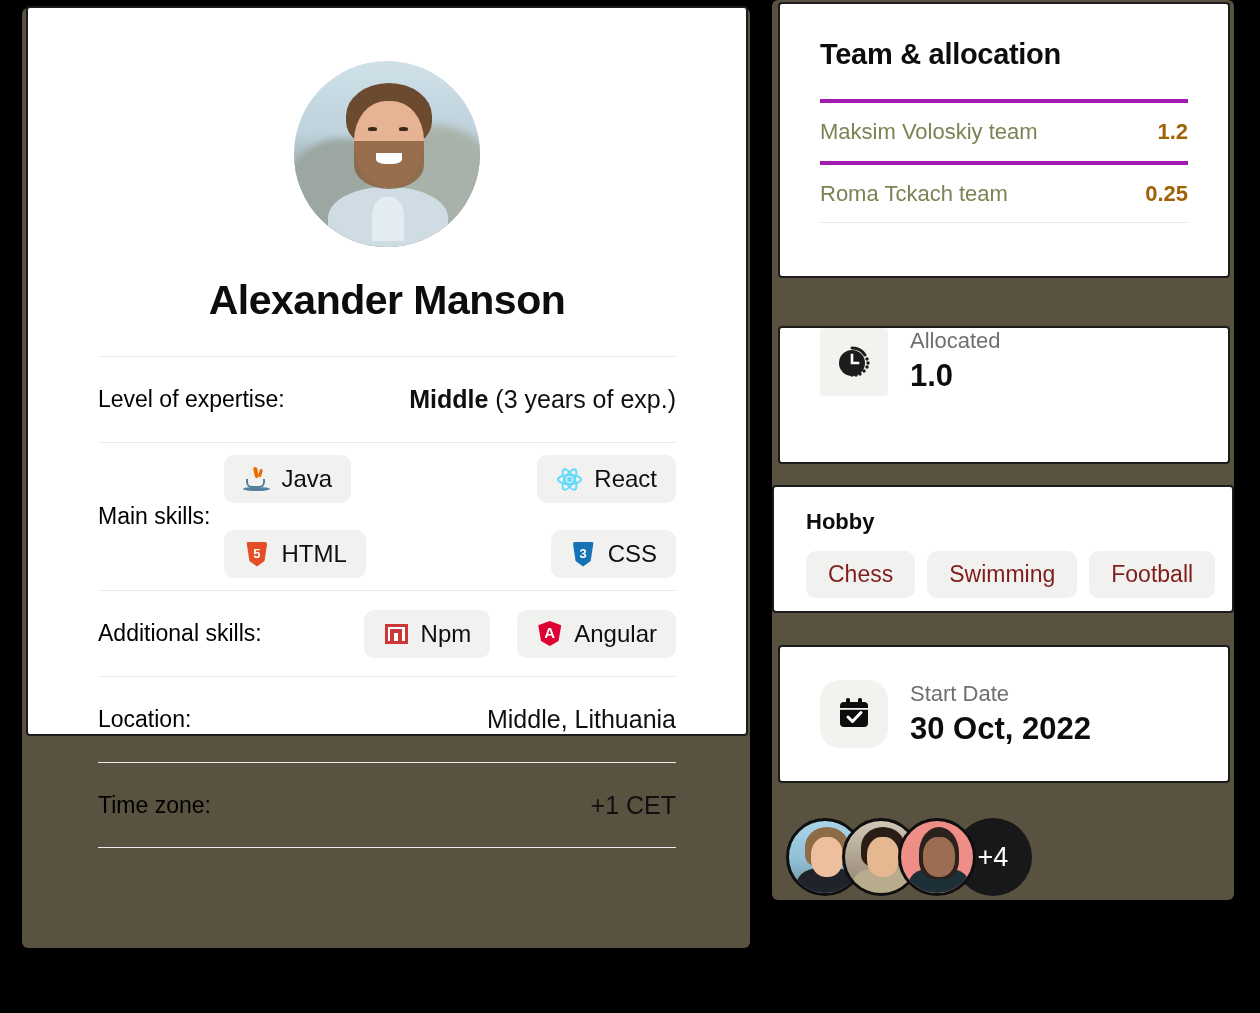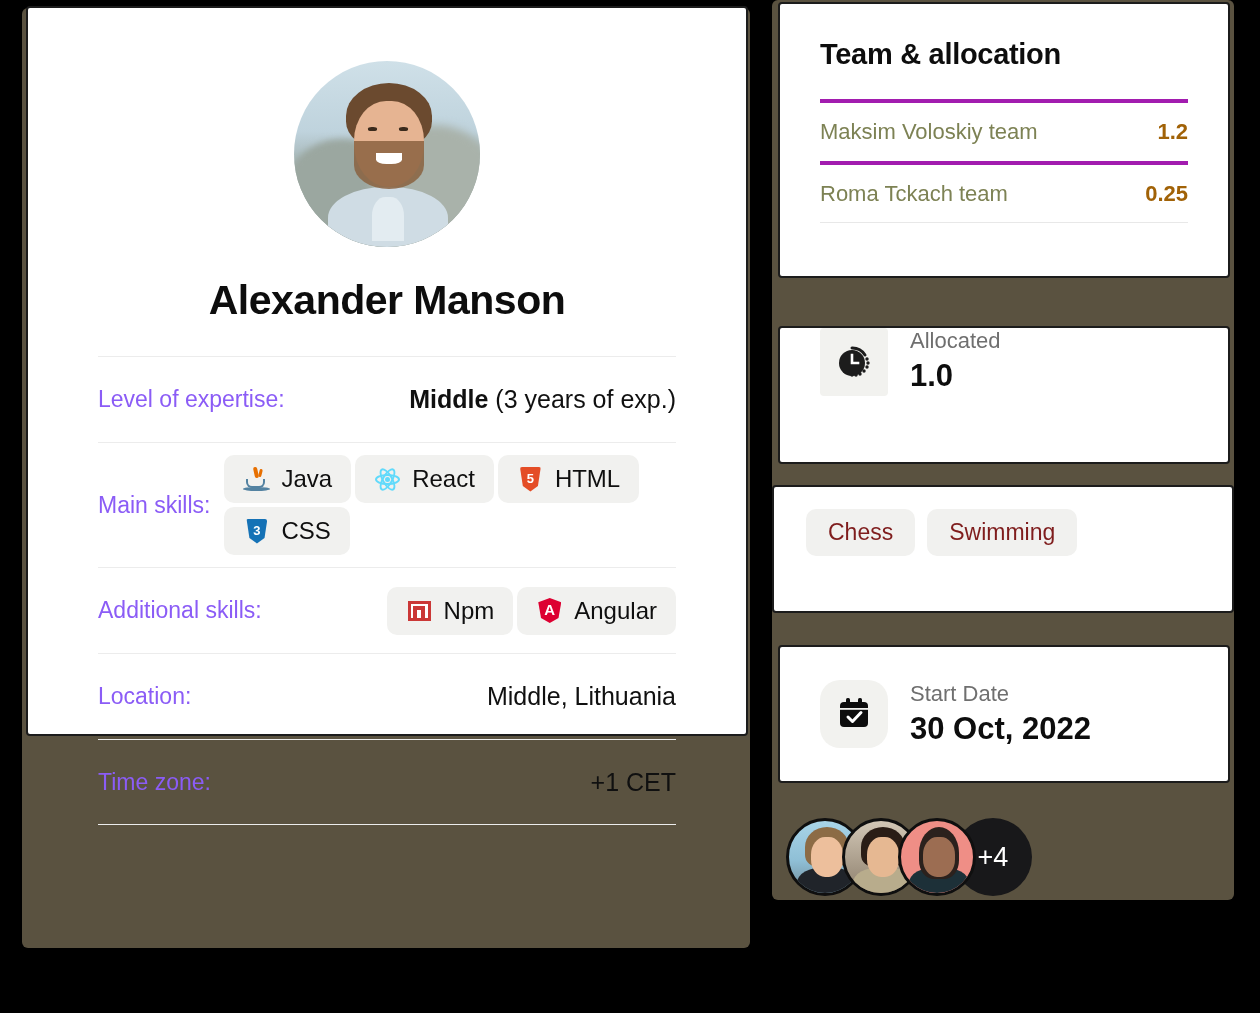--- a/index.html
+++ b/index.html
@@ -112,35 +112,35 @@
   .row {
     display: flex;
     align-items: center;
     justify-content: space-between;
     min-height: 86px;
     border-top: 1px solid #ececec;
     gap: 14px;
   }
   .row-label {
     font-size: 23px;
-    color: #8b5cf6;
+    color: #000000;
     white-space: nowrap;
   }
   .row-value {
     font-size: 25px;
     color: #101010;
     text-align: right;
   }
   .row-value .strong { font-weight: bold; }
 
   .chips {
     display: flex;
     flex-wrap: wrap;
-    justify-content: flex-start;
-    gap: 4px;
+    justify-content: space-between;
+    gap: 27px;
     padding: 12px 0;
   }
   .chip {
     display: inline-flex;
     align-items: center;
     gap: 11px;
     background: #f1f1ef;
     border-radius: 10px;
     padding: 10px 19px;
     font-size: 24px;
@@ -453,23 +453,25 @@
         <path d="M20 15 L20 23 L26 23" fill="none" stroke="#ffffff" stroke-width="2.6" stroke-linecap="square"></path>
       </svg>
     </div>
     <div>
       <div class="stat-label">Allocated</div>
       <div class="stat-value">1.0</div>
     </div>
   </div>
 
   <div class="card" id="hobby-card">
+    <div id="hobby-title">Hobby</div>
     <div class="hobby-chips">
       <span class="hobby-chip">Chess</span>
       <span class="hobby-chip">Swimming</span>
+      <span class="hobby-chip">Football</span>
     </div>
   </div>
 
   <div class="card" id="startdate-card">
     <div class="stat-icon">
       <svg width="40" height="40" viewBox="0 0 40 40" aria-hidden="true">
         <rect x="6" y="8" width="28" height="25" rx="4" fill="#0d0d0d"></rect>
         <rect x="12" y="4" width="4" height="8" rx="1.6" fill="#0d0d0d"></rect>
         <rect x="24" y="4" width="4" height="8" rx="1.6" fill="#0d0d0d"></rect>
         <rect x="6" y="14" width="28" height="1.8" fill="#f2f2ef"></rect>

